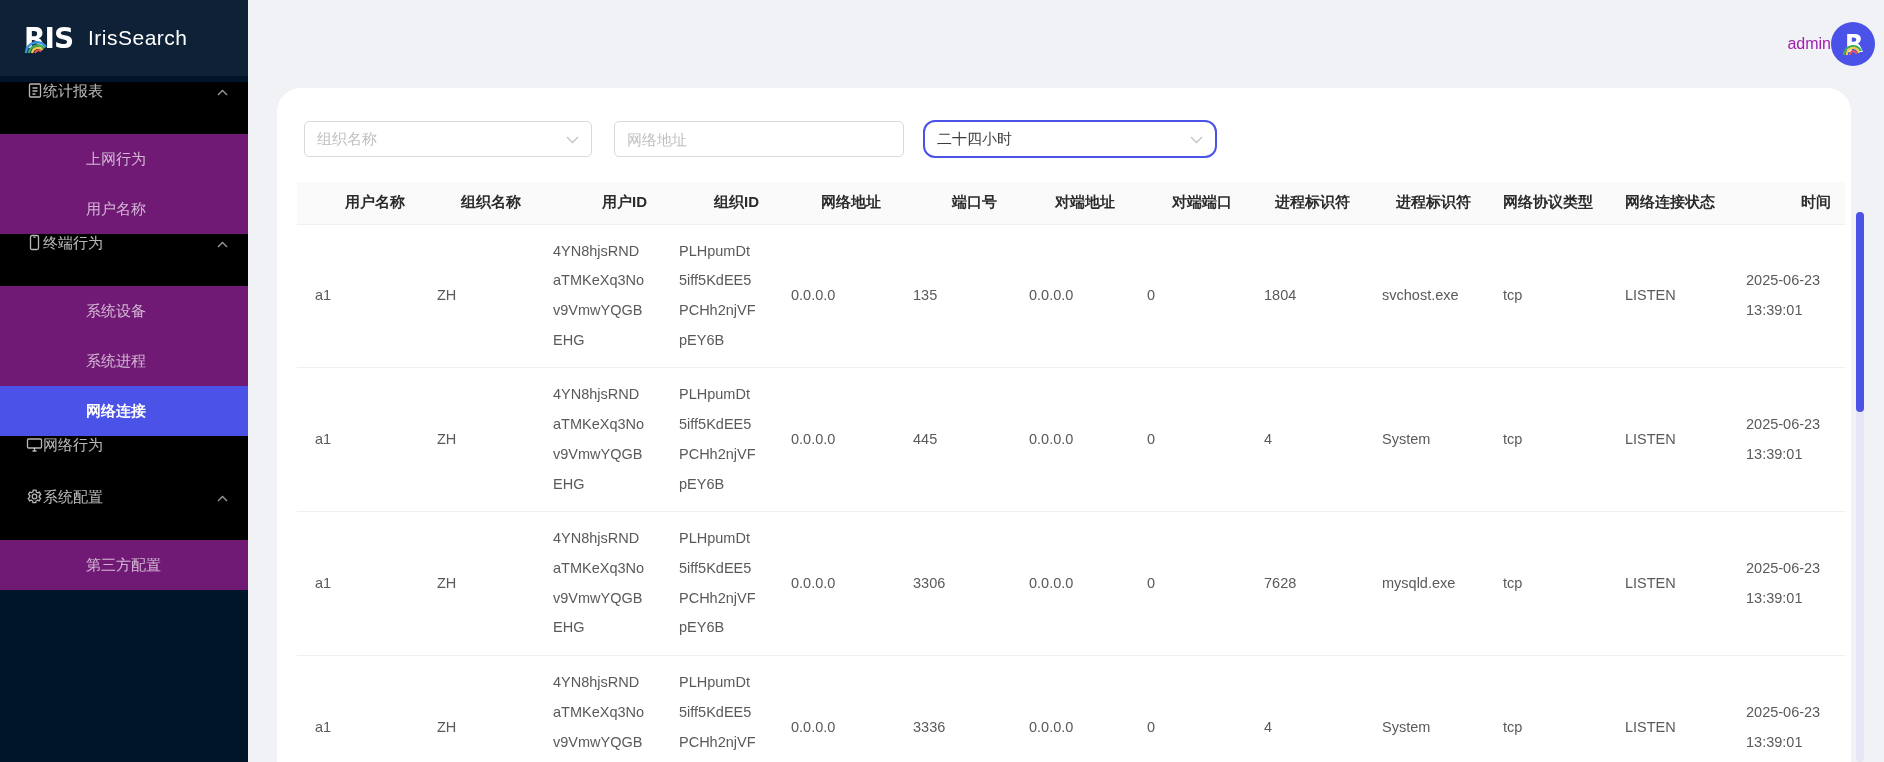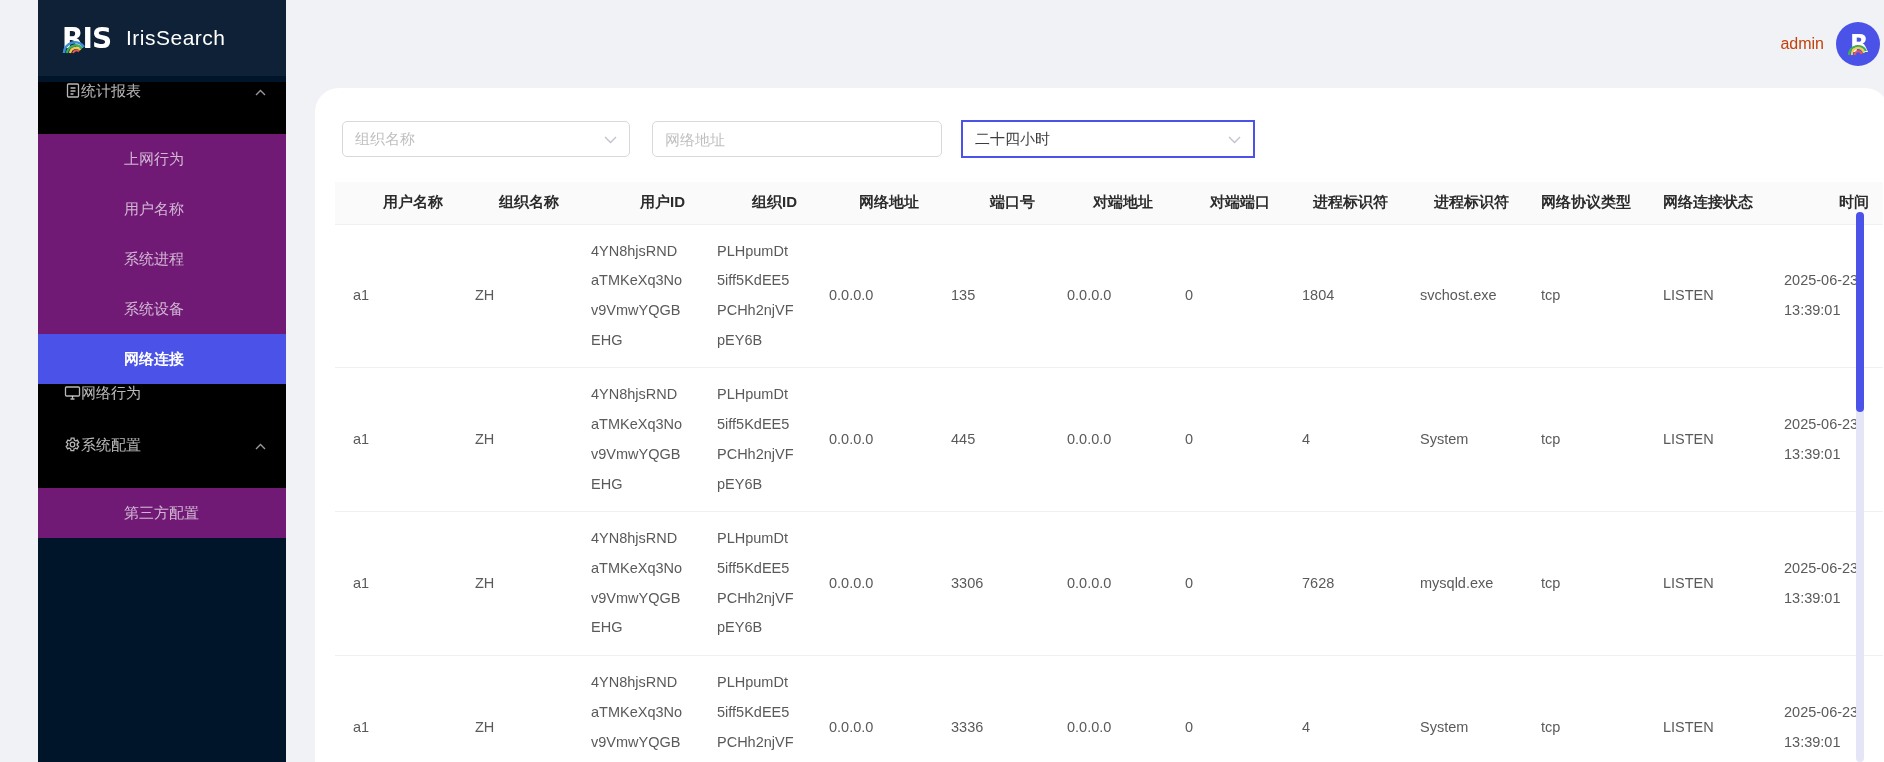--- a/index.html
+++ b/index.html
@@ -1,45 +1,45 @@
 <!DOCTYPE html>
 <html style="--accent: #4a52e8; --track: #e4e5f7;"><head>
 <meta charset="utf-8">
 <style>
   :root { --accent:#4a52e8; --track:#e4e5f7; }
   * { margin:0; padding:0; box-sizing:border-box; }
   html,body { width:1884px; height:762px; overflow:hidden; }
   body { font-family:"Liberation Sans","DejaVu Sans",sans-serif; background:#f0f2f5; }
-  .app { display:flex; width:1884px; height:762px;padding-left:38px; }
+  .app { display:flex; width:1884px; height:762px; }
 
   
   .sidebar { width:248px; min-width:248px; height:100%; background:#001529; color:rgba(255,255,255,.72); }
   .logo { height:76px; background:#0e2137; display:flex; align-items:center; padding-left:24px; }
   .logo-text { color:#fff; font-size:21px; margin-left:10px; letter-spacing:.5px; }
   .menu { margin-top:6px; font-size:15px; }
   .menu-parent { height:52px; display:flex; padding:0 20px 0 26px; background:#000000; cursor:pointer; }
   .menu-parent .mp-icon { width:17px; height:17px; display:inline-flex; color:rgba(255,255,255,.72); }
   .menu-parent .chev { margin-left:auto; color:rgba(255,255,255,.6); }
   .menu-sub-item { height:50px; line-height:50px; padding-left:86px; background:#701a75; color:rgba(255,255,255,.68); cursor:pointer; }
   .menu-sub-item.active { background:var(--accent); color:#fff; font-weight:700; }
 
   
   .main { flex:1; position:relative; height:100%; }
   .topbar { height:88px; display:flex; align-items:center; justify-content:flex-end; padding-right:9px; }
-  .username { font-size:16px; color:#c2410c; margin-right:12px; }
+  .username { font-size:16px; color:#a21caf; }
   .avatar { width:44px; height:44px; border-radius:50%; background:var(--accent); display:flex; align-items:center; justify-content:center; cursor:pointer; }
 
   .card { background:#fff; border-radius:24px; margin-left:29px; width:1574px; height:700px; padding:0 20px; }
   .filters { display:flex; align-items:center; padding:32px 7px 24px 7px; gap:22px; }
   .sel { width:288px; height:36px; border:1px solid #d9d9d9; border-radius:5px; background:#fff; display:flex; align-items:center; padding:0 12px; cursor:pointer; }
   .sel .ph { color:#bfbfbf; font-size:15px; }
   .sel .chev { margin-left:auto; color:#c0c4cc; }
   .txt-input { width:290px; height:36px; border:1px solid #d9d9d9; border-radius:5px; padding:0 12px; font-size:15px; color:#333; outline:none; font-family:inherit; }
   .txt-input::placeholder { color:#bfbfbf; }
-  .sel.focused { width:294px; height:38px; border:2px solid var(--accent); border-radius:0; margin-left:-3px; }
+  .sel.focused { width:294px; height:38px; border:2px solid var(--accent); border-radius:12px; margin-left:-3px; }
   .sel.focused .val { color:#3c3c3c; font-size:15px; }
 
   table { border-collapse:collapse; table-layout:fixed; width:1548px; margin-left:0; }
   thead th { background:#fafafa; height:42px; text-align:right; font-size:15px; font-weight:600; color:#2b2b2b; padding:0 14px 0 18px; border-bottom:1px solid #f0f0f0; white-space:nowrap; overflow:hidden; }
   tbody td { font-size:14.5px; color:#5a5a5a; padding:12px 16px 12px 18px; line-height:2.05; border-bottom:1px solid #f0f0f0; vertical-align:middle; }
   td.wrap { word-break:break-all; } 
   .pg-scroll { position:fixed; right:20px; top:212px; width:8px; height:550px; background:var(--track); border-radius:4px; }
   .pg-thumb { position:absolute; top:0; left:0; width:8px; height:200px; background:var(--accent); border-radius:4px; }
 </style>
 </head>
@@ -68,22 +68,34 @@
               <path d="M6.5 6h5M6.5 9h5M6.5 12h3"></path>
             </svg>
           </span>
           <span>统计报表</span>
           <span class="chev"><svg width="11" height="7" viewBox="0 0 11 7">
               <polyline points="1,6 5.5,1.5 10,6" fill="none" stroke="currentColor" stroke-width="1.4"></polyline>
             </svg></span>
         </div>
         <div class="menu-sub-item">上网行为</div>
         <div class="menu-sub-item">用户名称</div>
+        <div class="menu-parent">
+          <span class="mp-icon">
+            <svg width="17" height="17" viewBox="0 0 17 17" fill="none" stroke="currentColor" stroke-width="1.3">
+              <rect x="4.5" y="1.5" width="8" height="14" rx="1.5"></rect>
+              <path d="M7.5 3.2h2"></path>
+            </svg>
+          </span>
+          <span>终端行为</span>
+          <span class="chev"><svg width="11" height="7" viewBox="0 0 11 7">
+              <polyline points="1,6 5.5,1.5 10,6" fill="none" stroke="currentColor" stroke-width="1.4"></polyline>
+            </svg></span>
+        </div>
+        <div class="menu-sub-item">系统设备</div>
         <div class="menu-sub-item">系统进程</div>
-        <div class="menu-sub-item">系统设备</div>
         <div class="menu-sub-item active">网络连接</div>
         <div class="menu-parent">
           <span class="mp-icon">
             <svg width="17" height="17" viewBox="0 0 17 17" fill="none" stroke="currentColor" stroke-width="1.3">
               <rect x="1.5" y="3" width="14" height="9" rx="1"></rect>
               <path d="M6.5 15h4M8.5 12v3"></path>
             </svg>
           </span>
           <span>网络行为</span>
         </div>

